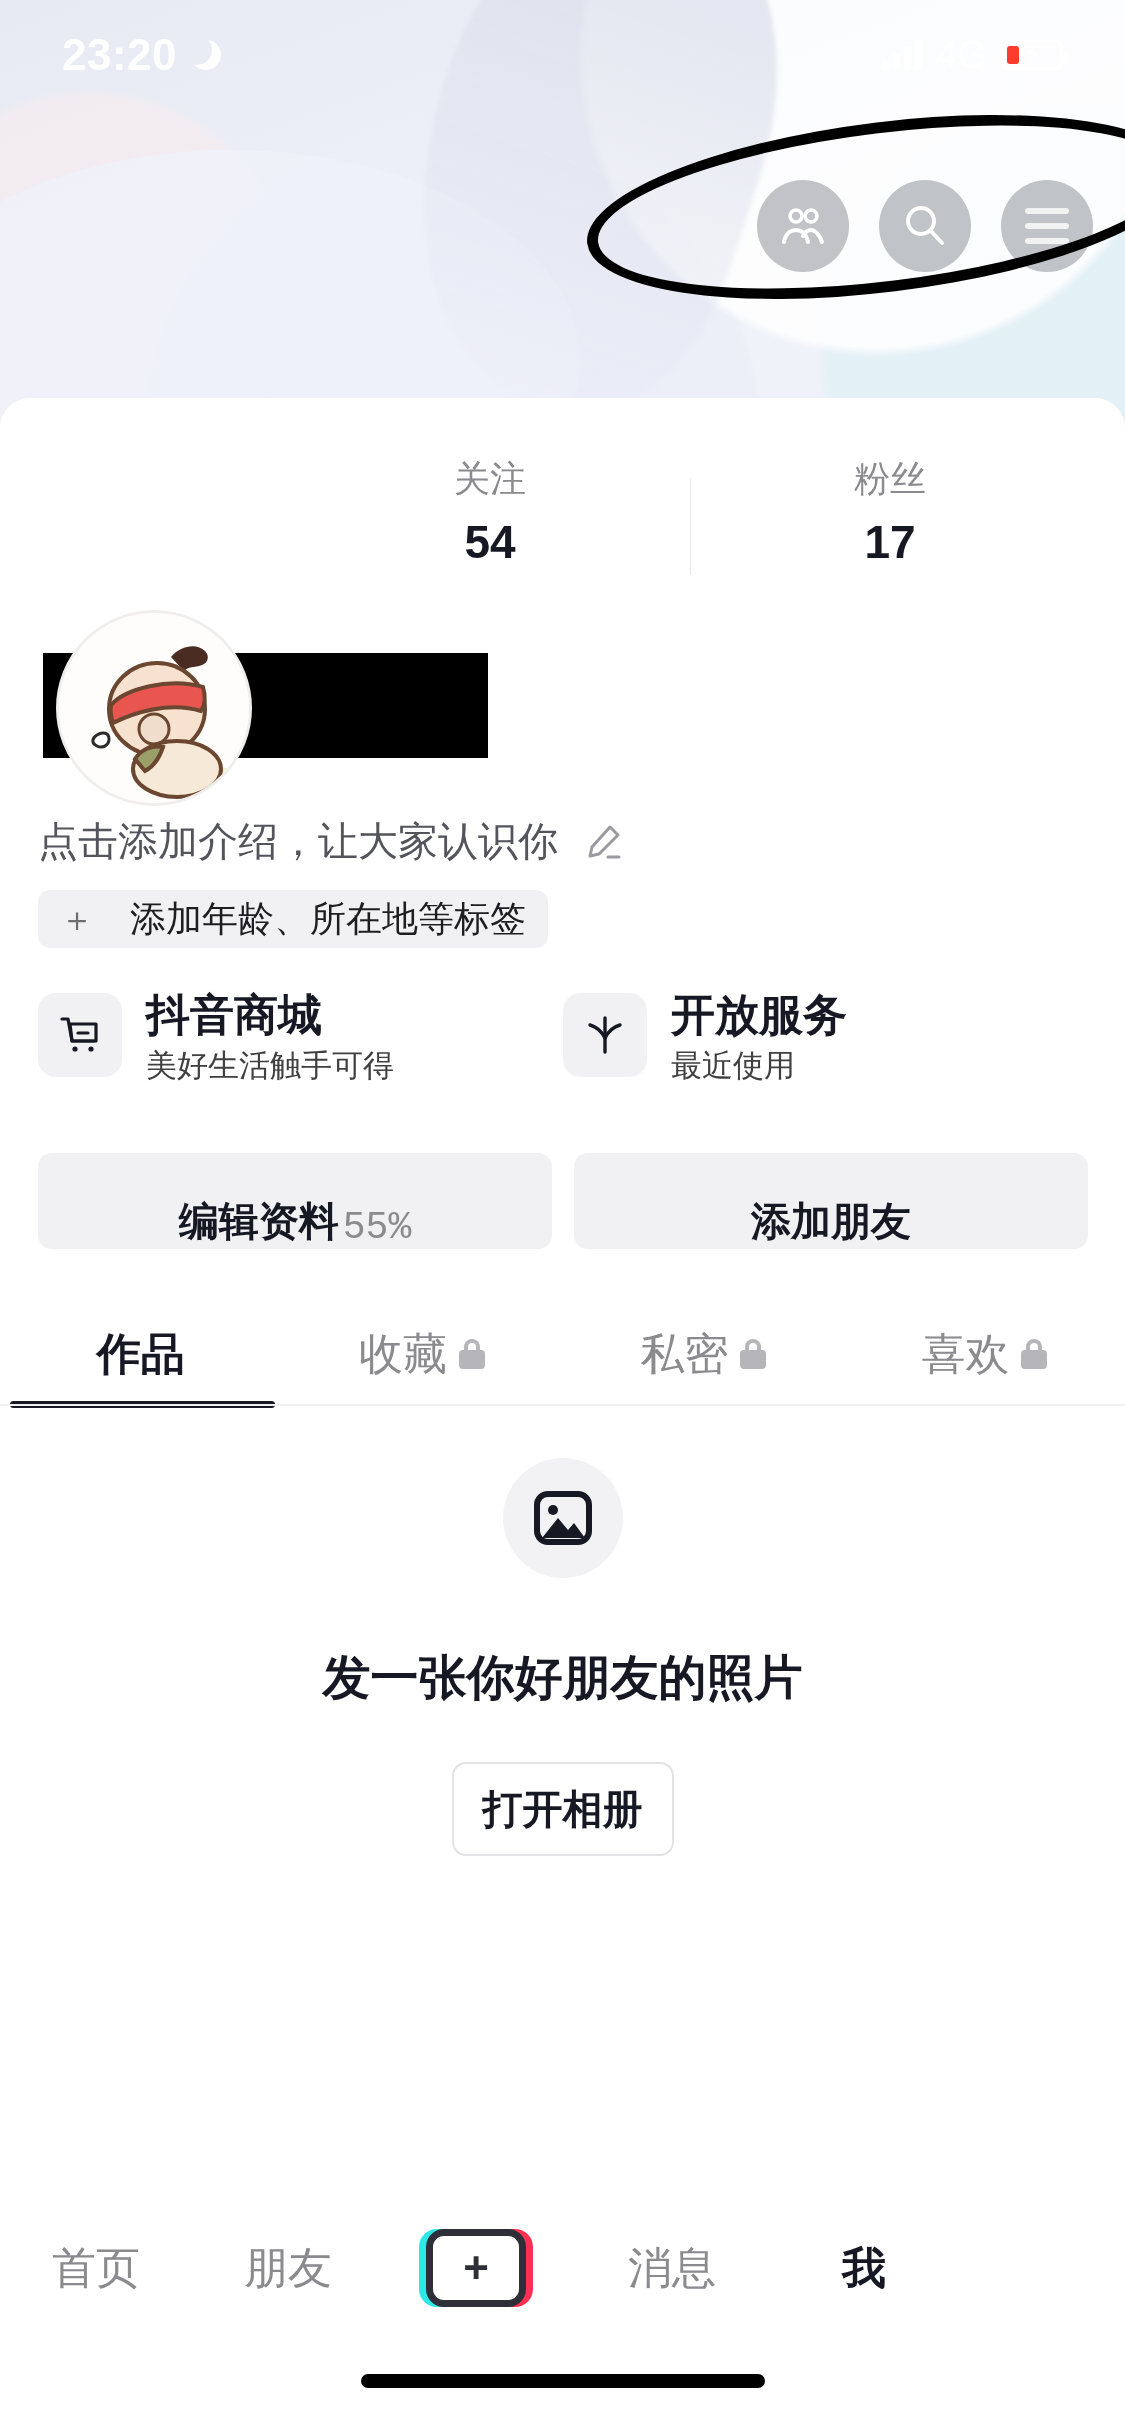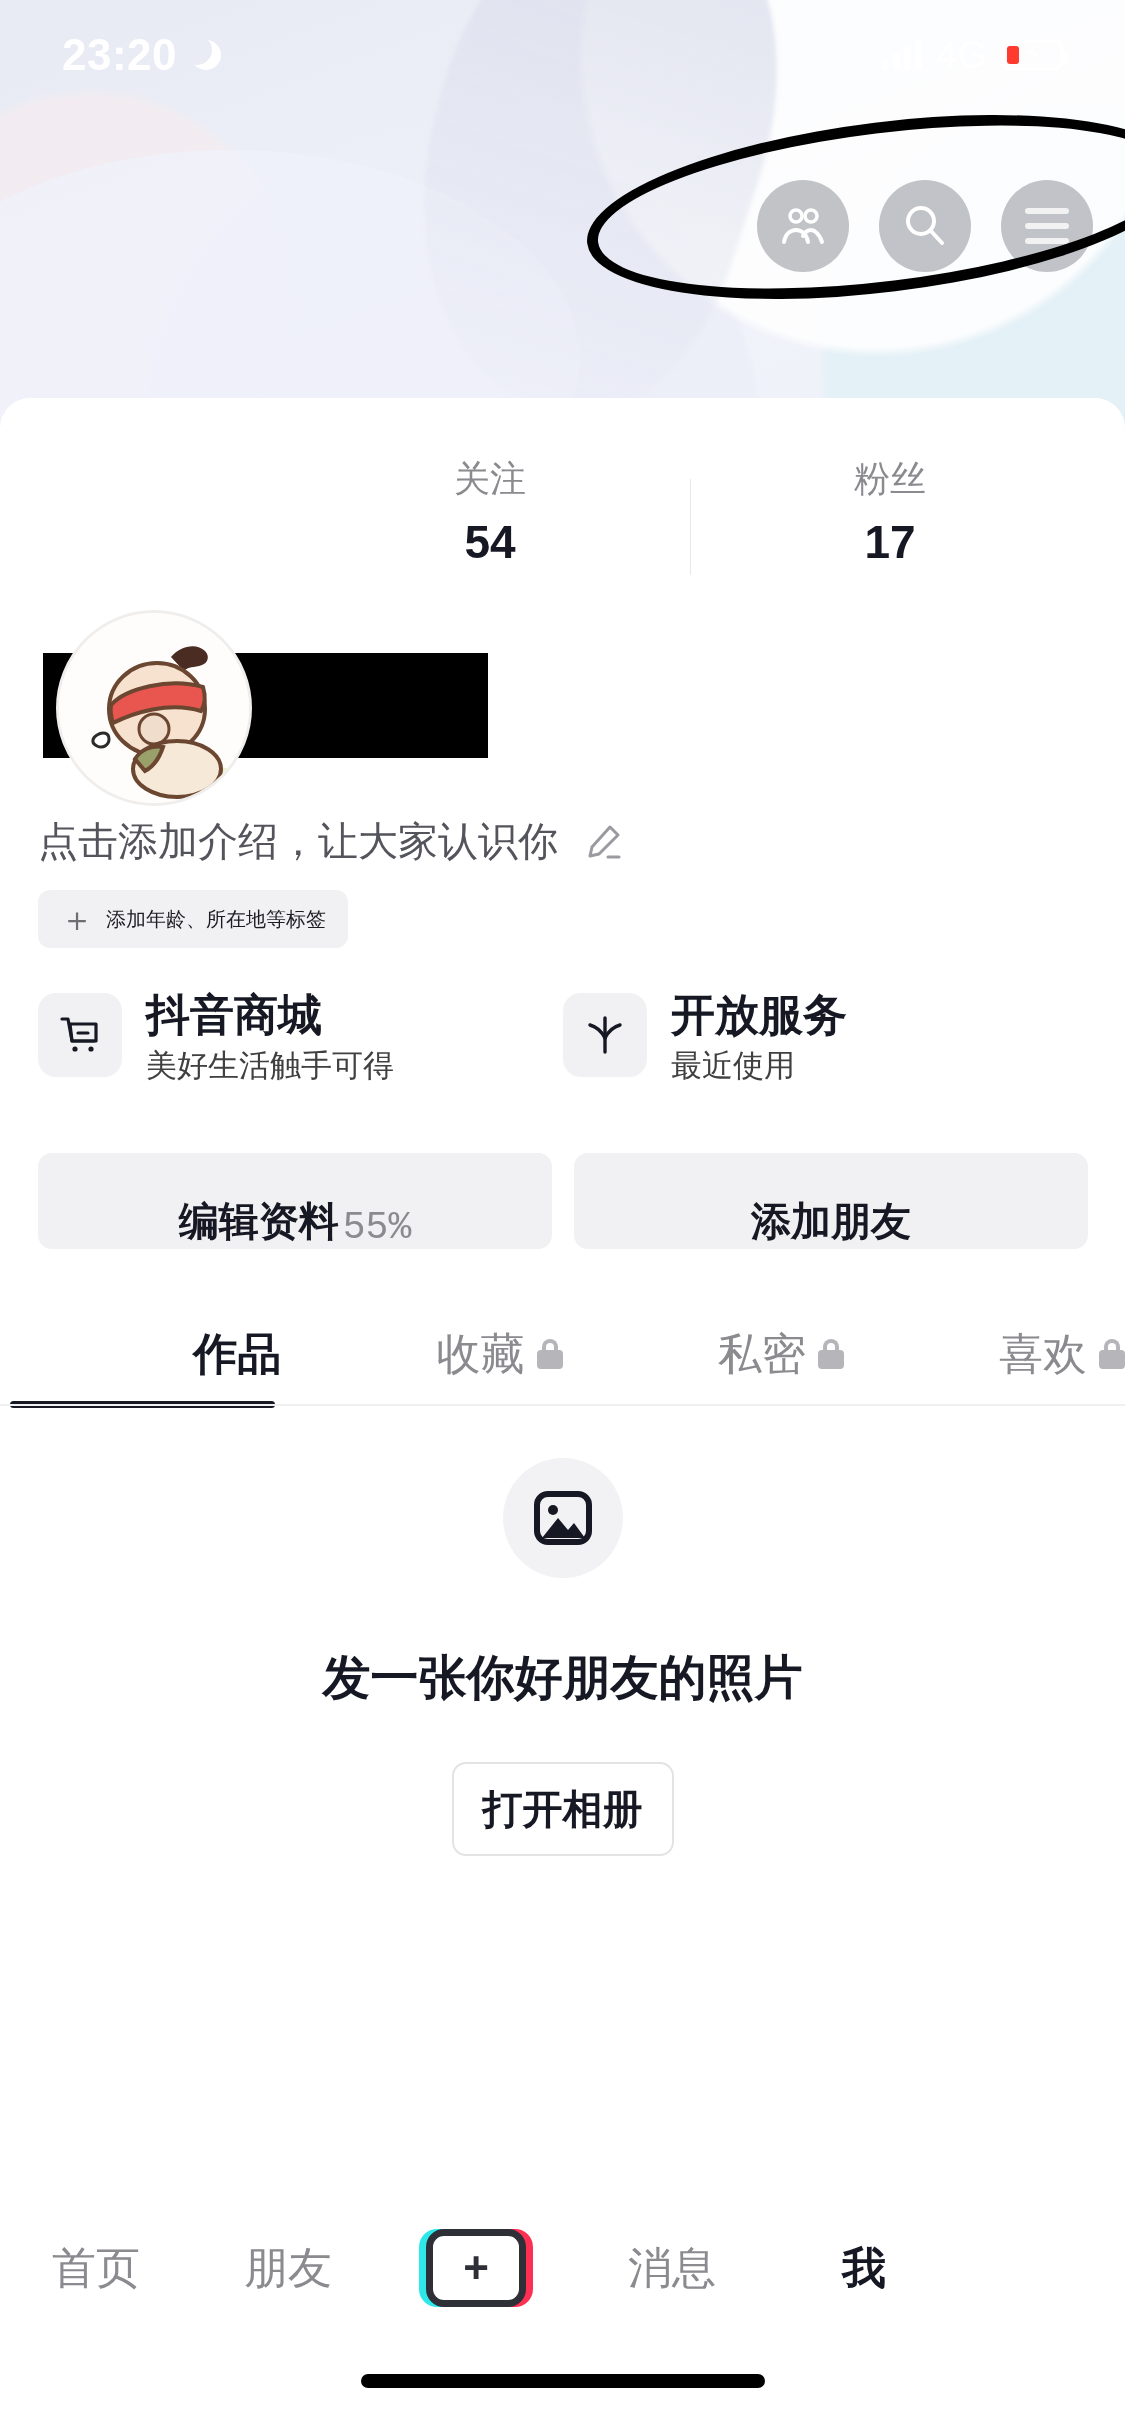--- a/index.html
+++ b/index.html
@@ -115,21 +115,21 @@
   }
   .bio-text { font-size:40px; color:#54545c; }
   .pencil { width:38px; height:38px; }
 
   .tagchip {
     position:absolute; left:38px; top:492px;
     height:58px; padding:0 22px; border-radius:12px; background:#f1f1f3;
     display:flex; align-items:center; gap:12px;
   }
   .tagchip .plus { font-size:34px; color:#6d6d72; line-height:1; }
-  .tagchip .tlabel { font-size:20px; color:#1d1d22; }
+  .tagchip .tlabel { font-size:36px; color:#1d1d22;margin-left:24px; }
 
   .svc-row { position:absolute; left:38px; top:592px; width:1050px; display:flex; }
   .svc { flex:1; display:flex; align-items:center; gap:24px; }
   .svc-ic {
     width:84px; height:84px; border-radius:18px; background:#f1f1f3;
     display:flex; align-items:center; justify-content:center; flex:0 0 84px;
   }
   .svc-title { font-size:44px; font-weight:600; color:#161823; line-height:1.15; }
   .svc-sub { font-size:31px; color:#404040; margin-top:9px; line-height:1; }
 
@@ -139,21 +139,21 @@
     display:flex; align-items:flex-end; justify-content:center; gap:4px;font-family:Liberation Mono, monospace;
   }
   .big-btn .bl { font-size:40px; font-weight:700; color:#161823; }
   .big-btn .pct { font-size:38px; font-weight:500; color:#8a8a8f; }
 
   
   .tabs {
     position:absolute; left:0; top:902px; width:1125px; height:108px;
     display:flex; align-items:center;
   }
-  .tab { flex:1; display:flex; align-items:center; justify-content:flex-end; gap:12px; position:relative; height:100%; }
+  .tab { flex:1; display:flex; align-items:center; justify-content:center; gap:12px; position:relative; height:100%; }
   .tab .tlbl { font-size:44px; color:#8a8a8f; }
   .tab.active .tlbl { color:#161823; font-weight:700; }
   .lock { width:26px; height:30px; position:relative; display:inline-block; }
   .lock .body { position:absolute; bottom:0; width:26px; height:19px; background:#b5b5ba; border-radius:4px; }
   .lock .shackle { position:absolute; top:0; left:5px; width:16px; height:14px;
                    border:4px solid #b5b5ba; border-bottom:none; border-radius:8px 8px 0 0; }
   .tab-underline { position:absolute; left:10px; bottom:0; width:265px; height:7px; background:#161823; border-radius:4px; }
   .tab-divider { position:absolute; left:0; top:1006px; width:1125px; height:2px; background:#f0f0f2; }
 
   

